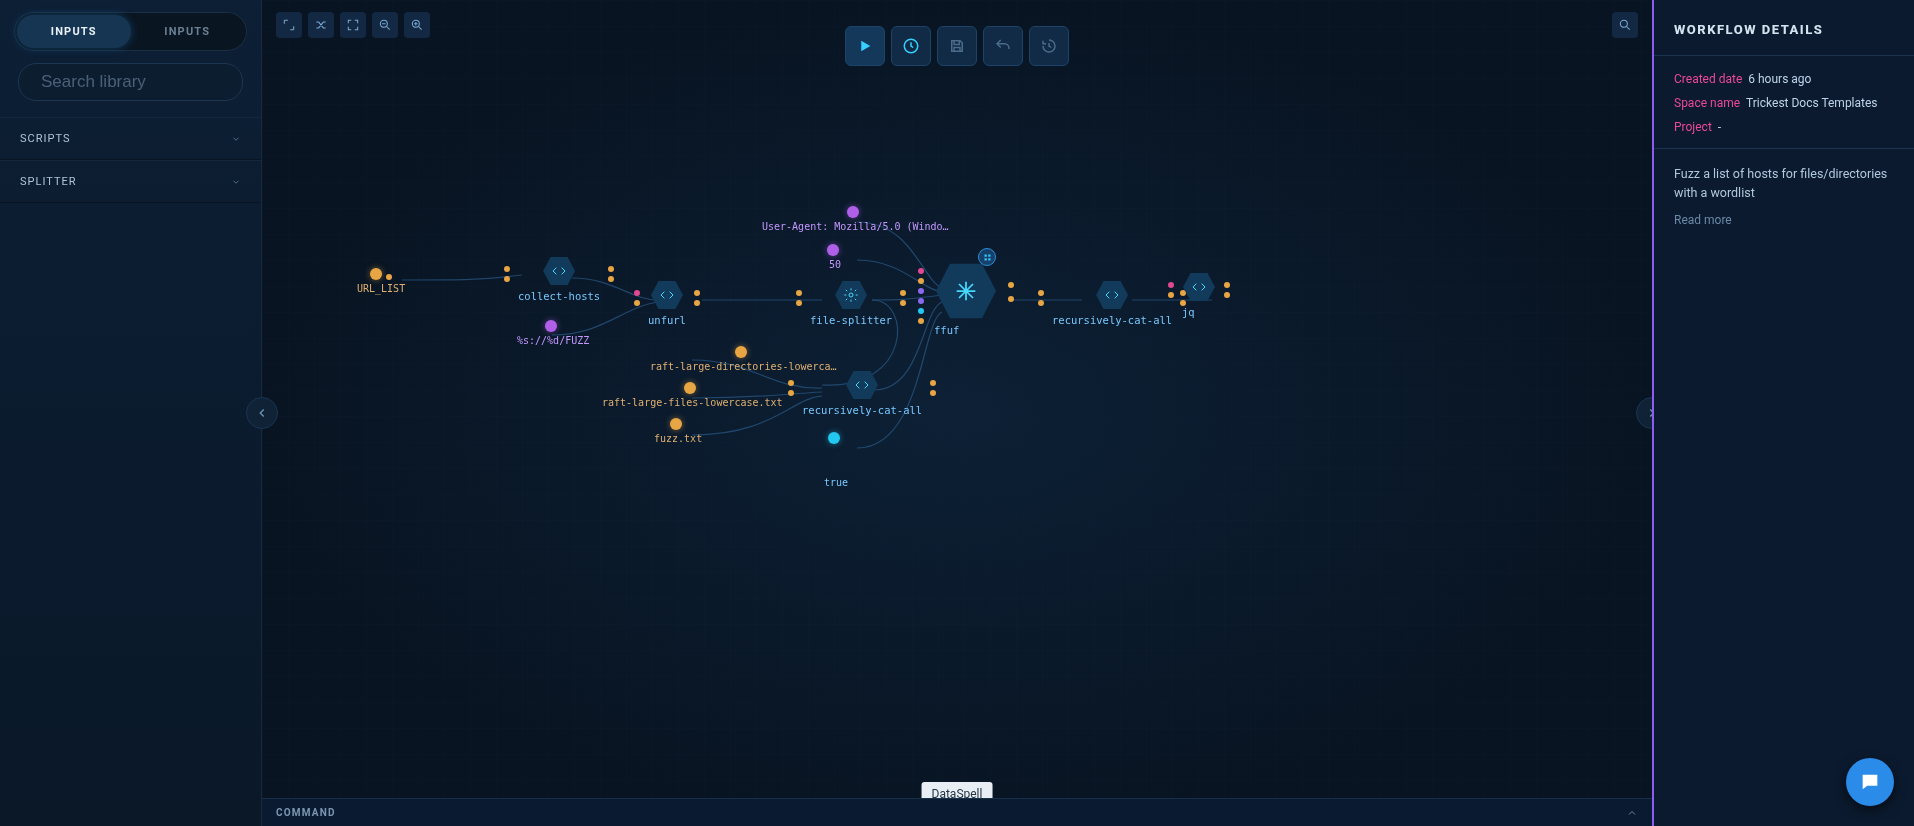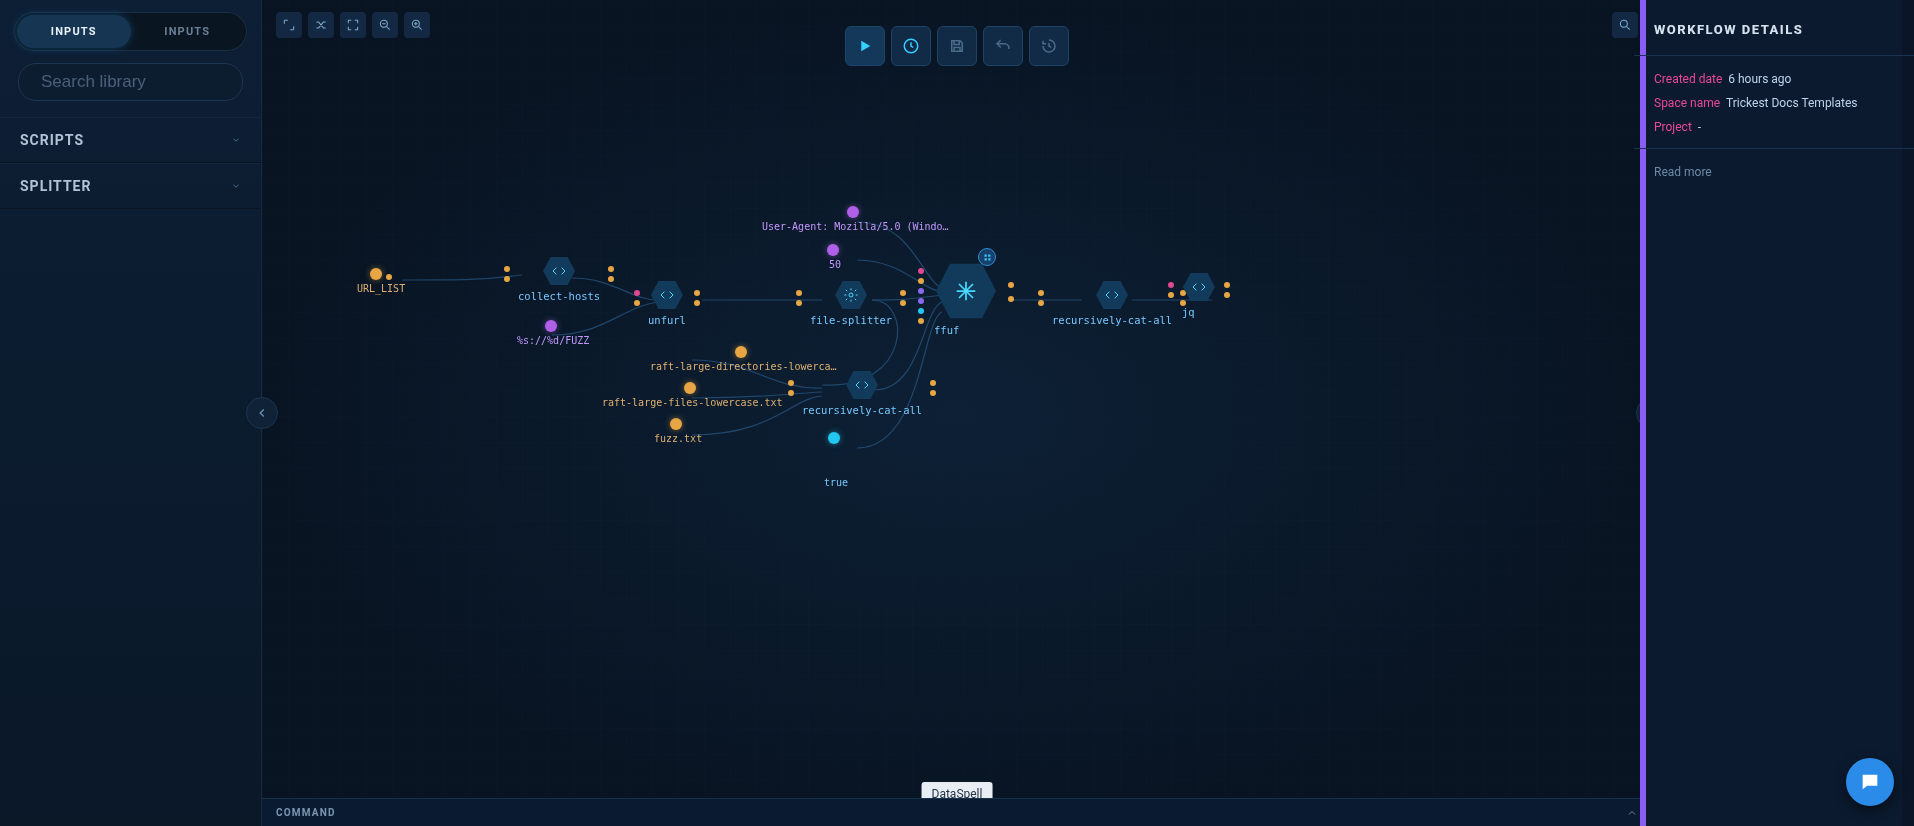--- a/index.html
+++ b/index.html
@@ -40,21 +40,21 @@
     background: #0d1d30; border: 1px solid #1d3550; border-radius: 18px;
     padding: 8px 14px;
   }
   .sidebar-search svg { width: 14px; height: 14px; stroke: #5a7088; fill: none; margin-right: 8px;}
   .sidebar-search input { flex:1; background: transparent; border: none; outline: none; color:#c5d5e5; font-size:17px;}
   .sidebar-search input::placeholder { color:#4a6078; }
 
   .sb-section {
     display: flex; align-items: center; justify-content: space-between;
     padding: 14px 20px; border-top: 1px solid #15253a; border-bottom: 1px solid #0a1420;
-    font-size: 14px; font-weight: 700; letter-spacing: 1px; color:#b0c4d6; cursor:pointer;
+    font-size: 11px; font-weight: 400; letter-spacing: 1px; color:#b0c4d6; cursor:pointer;
   }
   .sb-section:first-of-type { border-top: 1px solid #15253a; }
   .sb-chevron { width:10px; height:10px; stroke:#5a7fa0; fill:none; stroke-width:2;}
 
   
   .canvas-area {
     position: absolute; left: 262px; top: 0; right: 262px; bottom: 0;
     background: radial-gradient(ellipse at 50% 50%, #0d2035 0%, #081422 70%);
   }
   .canvas-grid {
@@ -125,23 +125,23 @@
   .data-chip .lbl { font-family:"Menlo","Consolas",monospace; font-size:10px; color:#e0b070;}
   .data-chip .lbl.p { color:#c498ff;}
   .data-chip .lbl.c { color:#78c8ff;margin-top:30px;}
 
   
   .edges { position:absolute; inset:0; pointer-events:none;}
   .edges path { stroke:#2a5a88; stroke-width:1.2; fill:none; opacity:.7;}
 
   
   .details {
-    position:absolute; right:12px; top:0; width:262px; height:100%;
-    background:#0b1a2e; border-left:6px solid #8b5cf6;
-    padding:22px 8px;
+    position:absolute; right:0; top:0; width:262px; height:100%;
+    background:#0b1a2e; border-left:2px solid #8b5cf6;
+    padding:22px 20px;
   }
   .details h2 {
     font-size:13px; font-weight:800; letter-spacing:1.5px; color:#d5e2ef; margin-bottom:18px;
   }
   .details-sep { height:1px;background:#193350;margin:14px -20px 16px;}
   .meta-row { display:flex; font-size:12px; margin-bottom:10px; gap:6px;}
   .meta-key { color:#ec4899;}
   .meta-val { color:#bcd4ea;}
   .details-desc { font-size:12.5px; color:#b0c8de; line-height:1.5; margin-top:14px;}
   .read-more { color:#6a8aa8; font-size:12px; margin-top:10px; cursor:pointer;}
@@ -460,20 +460,21 @@
   </div>
   <div class="meta-row">
     <span class="meta-key">Space name</span>
     <span class="meta-val">Trickest Docs Templates</span>
   </div>
   <div class="meta-row">
     <span class="meta-key">Project</span>
     <span class="meta-val">-</span>
   </div>
   <div class="details-sep"></div>
+  <div class="details-desc">Fuzz a list of hosts for files/directories with a wordlist</div>
   <div class="read-more">Read more</div>
 </div>
 
 <div class="fab">
   <svg viewBox="0 0 24 24">
       <path d="M4 4h16v12H9l-5 4V4z"></path>
     </svg>
 </div>
 
 </body></html>

